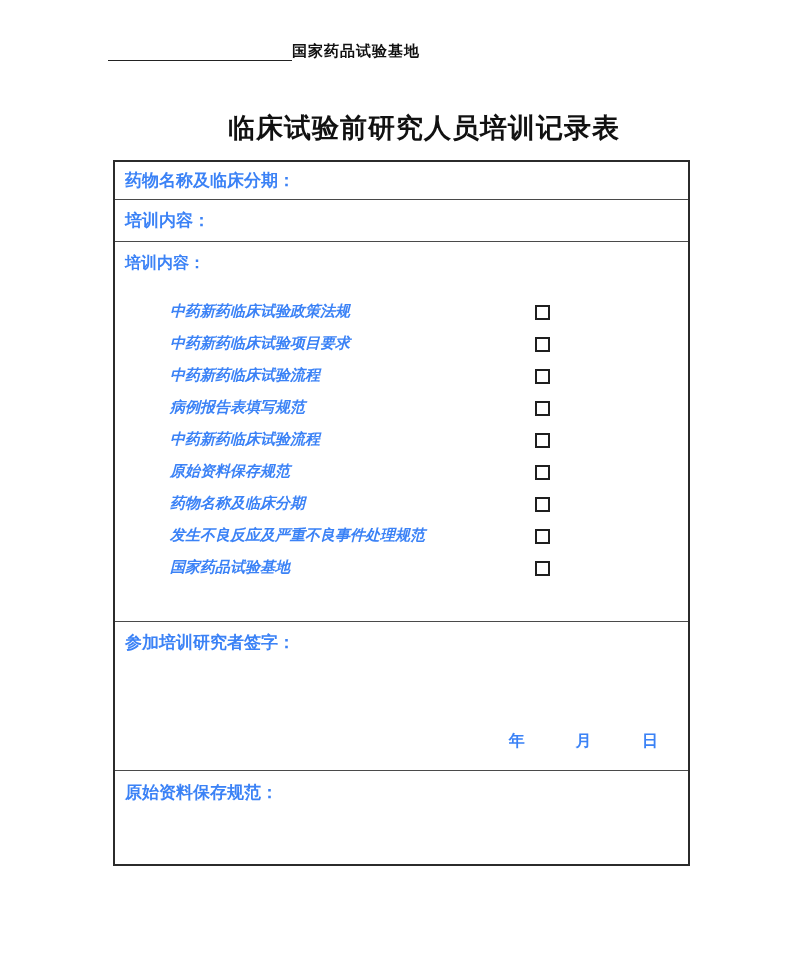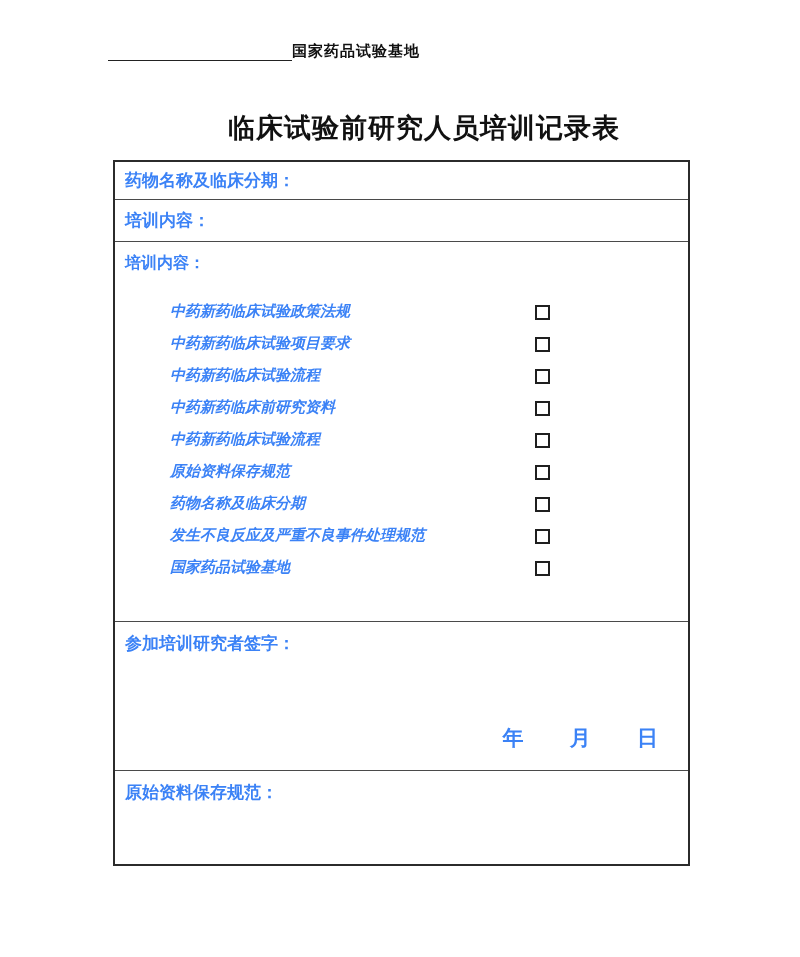--- a/index.html
+++ b/index.html
@@ -70,21 +70,21 @@
     vertical-align: middle;
     color: #3b82f6;
     background: #ffffff;
   }
   tr.r-drug    td { height: 37px; }
   tr.r-spec    td { height: 42px; }
   tr.r-sponsor td { height: 41px; }
   tr.r-monitor td { height: 40px; }
   tr.r-locate  td { height: 42px; }
   tr.r-content td { height: 369px; }
-  tr.r-sig1    td { height: 128px; }
+  tr.r-sig1    td { height: 128px; font-family: Liberation Mono, monospace; }
   tr.r-sig2    td { height: 73px; }
 
   
   .content-cell {
     vertical-align: top !important;
     padding: 10px 10px 0 10px !important;
   }
   .content-label {
     font-size: 16px;
     line-height: 22px;
@@ -116,21 +116,21 @@
     vertical-align: top !important;
     padding: 10px 10px !important;
   }
   .sig-label {
     font-size: 17px;
     line-height: 24px;
   }
   .date-line {
     position: absolute;
     right: 30px;
-    font-size: 21px;
+    font-size: 16px;
     font-weight: bold;
     white-space: nowrap;
   }
   .date-line-1 { bottom: 18px; }
   .date-char + .date-char { margin-left: 41px; }
 </style>
 </head>
 <body>
 
 <div class="page">
@@ -174,21 +174,21 @@
           </div>
           <div class="check-item">
             <span>中药新药临床试验项目要求</span>
             <span class="checkbox"></span>
           </div>
           <div class="check-item">
             <span>中药新药临床试验流程</span>
             <span class="checkbox"></span>
           </div>
           <div class="check-item">
-            <span>中药新药临床前研究资料</span>
+            <span>病例报告表填写规范</span>
             <span class="checkbox"></span>
           </div>
           <div class="check-item">
             <span>中药新药临床试验流程</span>
             <span class="checkbox"></span>
           </div>
           <div class="check-item">
             <span>原始资料保存规范</span>
             <span class="checkbox"></span>
           </div>

